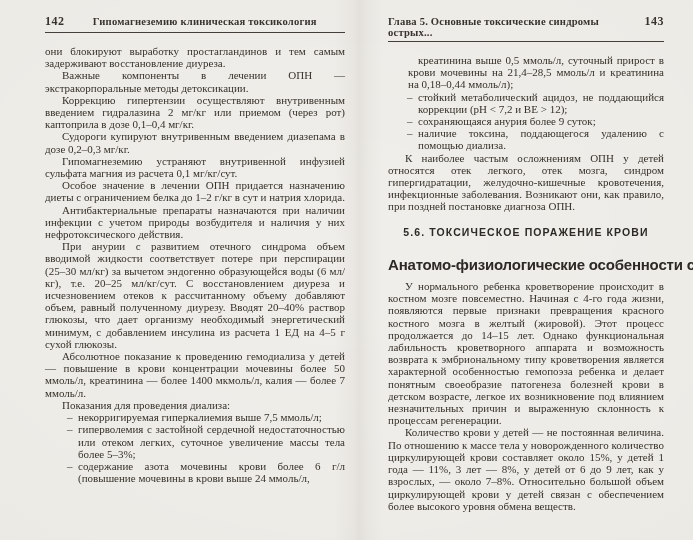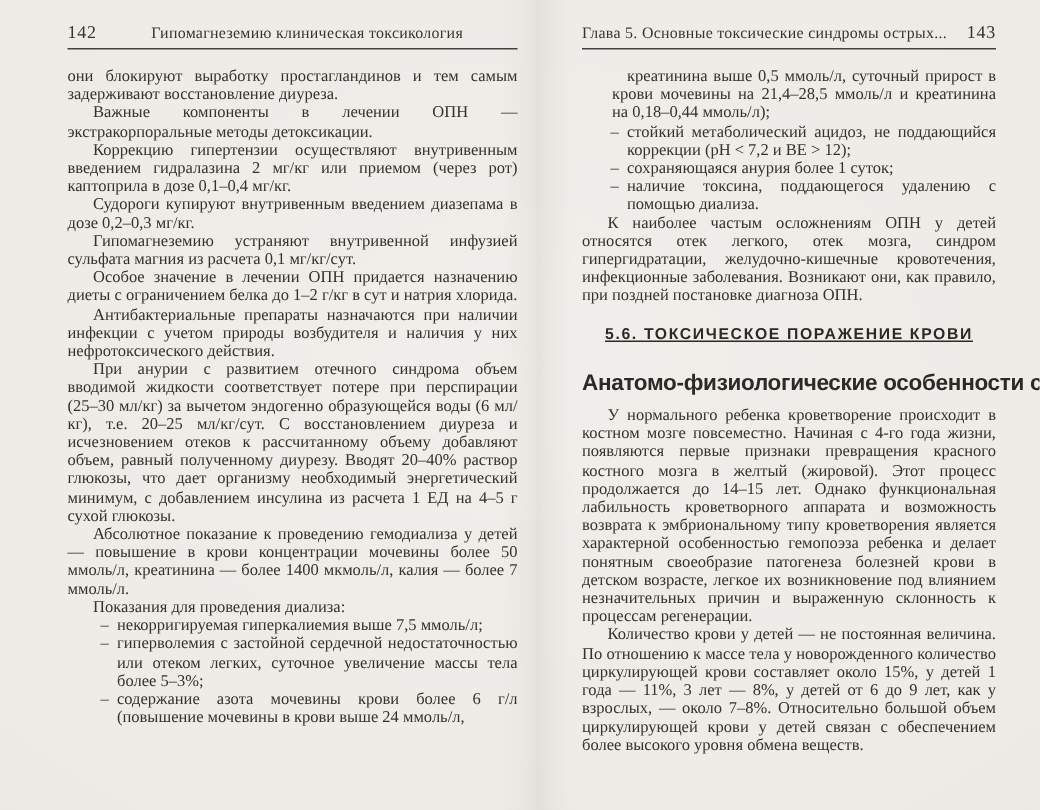--- a/index.html
+++ b/index.html
@@ -32,21 +32,21 @@
     position: absolute; top: 14px;
     color: #34302c;
   }
   .page-left  { left: 45px;  width: 300px; }
   .page-right { left: 388px; width: 276px; }
 
   .page-header {
     display: flex; align-items: baseline;
     border-bottom: 1.4px solid #453f39;
     padding-bottom: 3px;
-    font-weight: normal; color: #38332e; justify-content: space-between;
+    font-weight: bold; color: #38332e; justify-content: space-between;
   }
   .page-number { font-size: 12px; letter-spacing: 0.5px; }
   .running-title { font-size: 10.6px; letter-spacing: 0.2px; }
   .page-left  .running-title { flex: 1; text-align: center; }
   .page-right .running-title { flex: 1; text-align: left; }
 
   .page-body {
     margin-top: 12px;
     font-size: 11px;
     line-height: 12.2px;
@@ -65,21 +65,20 @@
 
   .section-heading {
     margin: 13px 0 21px 0;
     text-align: center;
     font-family: "Liberation Sans", "DejaVu Sans", sans-serif;
     font-weight: bold;
     font-size: 10.5px;
     letter-spacing: 1.1px;
     color: #2d2a26;
     text-indent: 0;
-    text-decoration: underline;
   }
   .section-subheading {
     margin: 0 0 9px 0;
     font-family: "Liberation Sans", "DejaVu Sans", sans-serif;
     font-weight: bold;
     font-size: 15px;
     letter-spacing: -0.2px;
     white-space: nowrap;
     color: #2d2a26;
     text-align: center;
@@ -132,21 +131,21 @@
   </div>
   <div class="page-body">
     <div class="continuation">креатинина выше 0,5 ммоль/л, суточный прирост в крови мочевины на 21,4–28,5 ммоль/л и креатинина на 0,18–0,44 ммоль/л);</div>
     <div>
       <div class="li">
         <span class="dash">–</span>
         <span>стойкий метаболический ацидоз, не поддающийся коррекции (pH &lt; 7,2 и BE &gt; 12);</span>
       </div>
       <div class="li">
         <span class="dash">–</span>
-        <span>сохраняющаяся анурия более 1 суток;</span>
+        <span>сохраняющаяся анурия более 9 суток;</span>
       </div>
       <div class="li">
         <span class="dash">–</span>
         <span>наличие токсина, поддающегося удалению с помощью диализа.</span>
       </div>
     </div>
     <p class="indent">К наиболее частым осложнениям ОПН у детей относятся отек легкого, отек мозга, синдром гипергидратации, желудочно-кишечные кровотечения, инфекционные заболевания. Возникают они, как правило, при поздней постановке диагноза ОПН.</p>
     <h2 class="section-heading">5.6. ТОКСИЧЕСКОЕ ПОРАЖЕНИЕ КРОВИ</h2>
     <h3 class="section-subheading">Анатомо-физиологические особенности системы крови у детей</h3>
     <p class="indent">У нормального ребенка кроветворение происходит в костном мозге повсеместно. Начиная с 4-го года жизни, появляются первые признаки превращения красного костного мозга в желтый (жировой). Этот процесс продолжается до 14–15 лет. Однако функциональная лабильность кроветворного аппарата и возможность возврата к эмбриональному типу кроветворения является характерной особенностью гемопоэза ребенка и делает понятным своеобразие патогенеза болезней крови в детском возрасте, легкое их возникновение под влиянием незначительных причин и выраженную склонность к процессам регенерации.</p>

